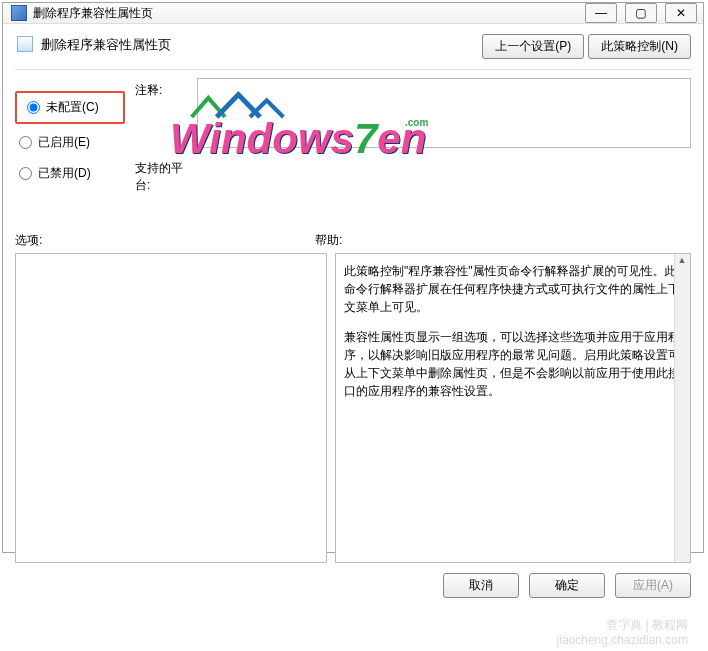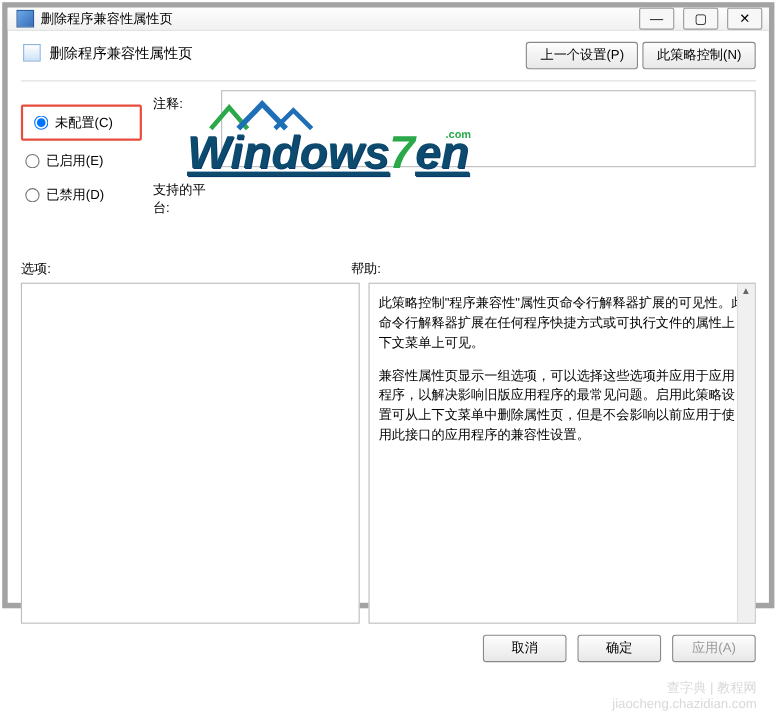--- a/index.html
+++ b/index.html
@@ -8,21 +8,21 @@
       font-size: 12px;
       background: #fff;
       width: 708px;
       height: 651px;
       position: relative;
     }
     .window {
       position: absolute;
       top: 2px; left: 2px;
       width: 702px; height: 551px;
-      border: 5px solid #a3a3a3;
+      border: 1px solid #a3a3a3;
       background: #fff;
       display: flex;
       flex-direction: column;
     }
     .titlebar {
       height: 30px;
       border-bottom: 1px solid #ddd;
       display: flex;
       align-items: center;
       padding: 0 0 0 8px;
@@ -157,21 +157,21 @@
       font-family: Arial, sans-serif;
       pointer-events: none;
       z-index: 100;
       white-space: nowrap;
     }
     .wm-roof {
       position: absolute;
       top: -28px; left: 20px;
       width: 100px; height: 35px;
     }
-    .wm-text-main { color: #0c4a6e; text-shadow: 1px 1px 0 #0a3a6a; text-decoration: underline; }
+    .wm-text-main { color: #ec4899; text-shadow: 1px 1px 0 #0a3a6a; }
     .wm-7 { color: #2aa84a; }
     .wm-com {
       position: absolute;
       top: 2px; right: -2px;
       font-size: 10px;
       color: #2aa84a;
       font-style: normal;
       font-weight: bold;
     }
     .lower-labels {

